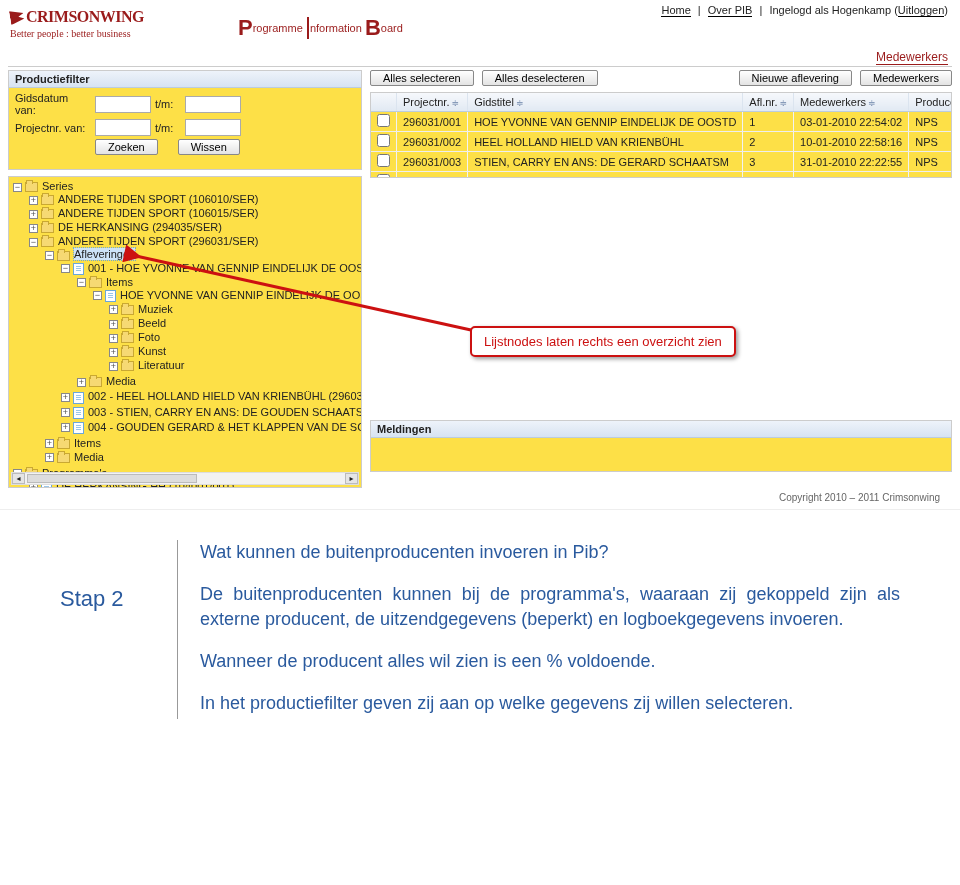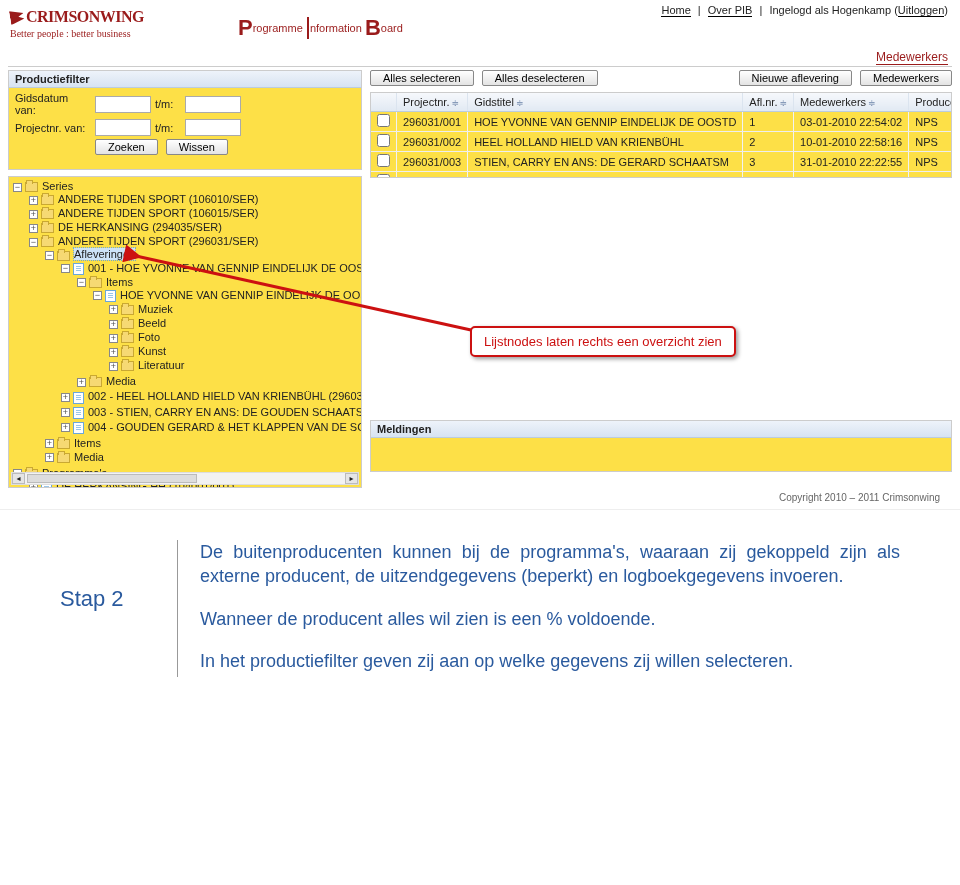--- a/index.html
+++ b/index.html
@@ -26,21 +26,21 @@
   .panel .title { background: linear-gradient(#eef3fa,#d7e3f1); border-bottom: 1px solid #bcd; padding: 2px 6px; font-weight: bold; font-size: 11px; }
   .filterpanel { top: 70px; left: 8px; width: 354px; height: 100px; }
   .filterbody { padding: 4px 6px; }
   .row { display: flex; align-items: center; margin-bottom: 3px; gap: 4px; }
   .row label { width: 76px; font-size: 11px; }
   .row .lbl2 { width: 26px; text-align:left; }
   .row .lbl-af { width:40px; text-align:right;}
   .row input[type=text] { border: 1px solid #aaa; font-size: 11px; padding: 1px 2px; height: 17px; }
   .row input[type=checkbox] { margin-left:4px; }
   .btn { background: linear-gradient(#fff,#e3e3e3); border: 1px solid #888; border-radius: 2px; padding: 1px 12px; font-size: 11px; cursor: pointer; }
-  .btnrow { display:flex; gap:8px; margin-left:80px; margin-top:2px;}
+  .btnrow { display:flex; gap:20px; margin-left:80px; margin-top:2px;}
 
   
   .btnbar { position: absolute; top: 70px; left: 370px; right: 8px; display: flex; justify-content: space-between; }
   .btnbar .left, .btnbar .right { display: flex; gap: 8px; }
 
   
   .tablepanel { top: 92px; left: 370px; right: 8px; height: 86px; border:1px solid #ccc; overflow:hidden; }
   table.grid { width: 100%; border-collapse: collapse; font-size: 11px; }
   table.grid th { background: linear-gradient(#f6f8fc,#e1e9f3); border-bottom: 1px solid #bcd; border-right:1px solid #dbe4ef; text-align: left; padding: 3px 6px; font-weight: normal; cursor:pointer;}
   table.grid th .sort { color:#6a82a8; font-size:9px; margin-left:2px;}
@@ -270,18 +270,19 @@
       </svg>
   </div>
   <div class="callout">Lijstnodes laten rechts een overzicht zien</div>
 
 </div>
 
 <div class="docsection">
   <div class="doc-flex">
     <div class="doc-left">Stap 2</div>
     <div class="doc-right">
+      <p>Wat kunnen de buitenproducenten invoeren in Pib?</p>
       <p>De buitenproducenten kunnen bij de programma's, waaraan zij gekoppeld zijn als externe producent, de uitzendgegevens (beperkt) en logboekgegevens invoeren.</p>
       <p>Wanneer de producent alles wil zien is een % voldoende.</p>
       <p style="margin-bottom:4px">In het productiefilter geven zij aan op welke gegevens zij willen selecteren.</p>
     </div>
   </div>
 </div>
 
 </body></html>

